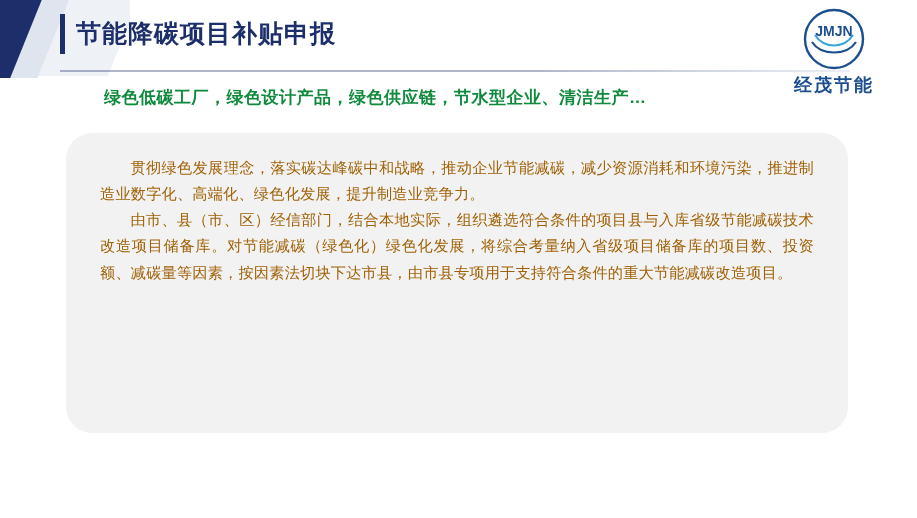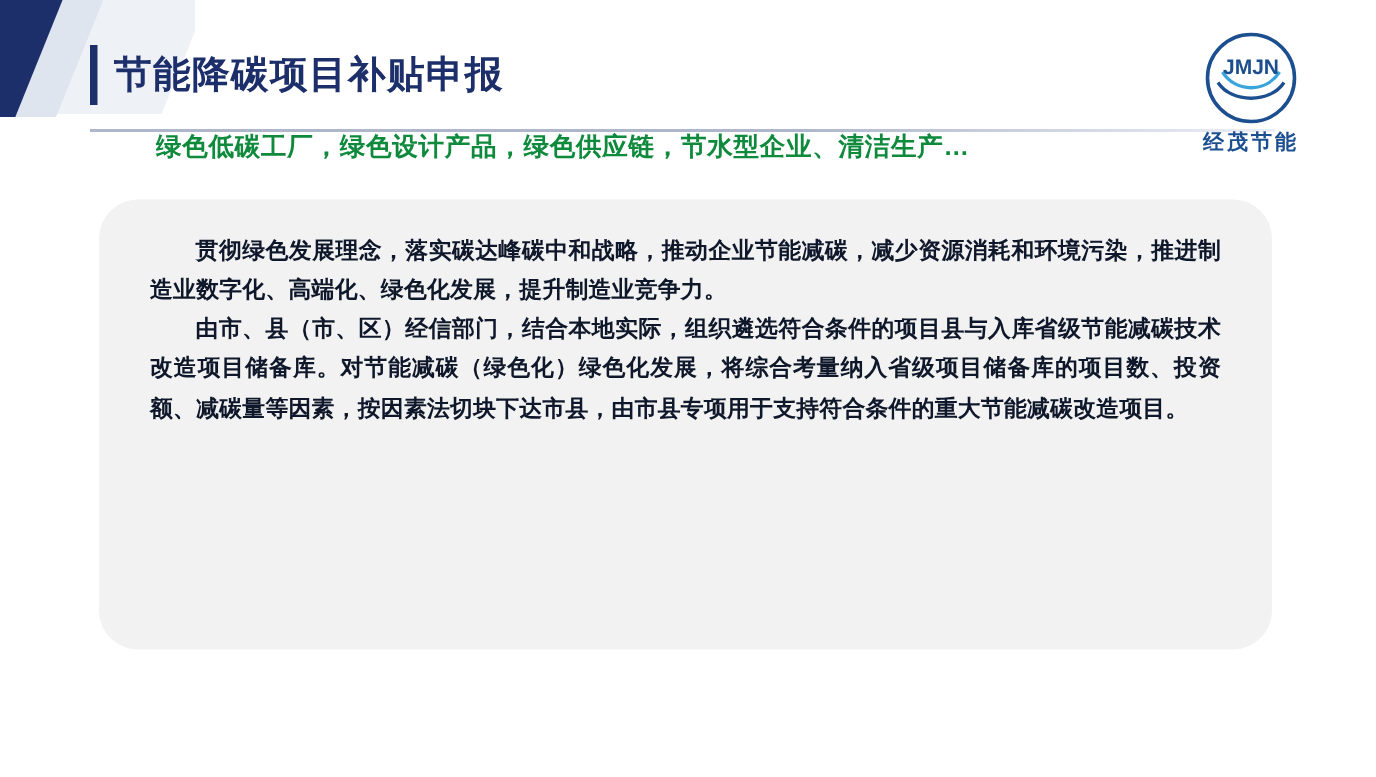--- a/index.html
+++ b/index.html
@@ -39,21 +39,21 @@
   .corner-navy {
     position: absolute;
     left: -48px; top: -20px;
     width: 78px; height: 98px;
     background: #1c2f6b;
     transform: skewX(-22deg);
   }
   
   .header {
     position: absolute;
-    left: 0; top: 16px;
+    left: 0; top: 0;
     width: 917px; height: 80px;
   }
   .header-bar {
     position: absolute;
     left: 60px; top: 14px;
     width: 5px; height: 40px;
     background: #1c2f6b;
   }
   .header-title {
     position: absolute;
@@ -67,32 +67,32 @@
   .header-rule {
     position: absolute;
     left: 60px; top: 70px;
     width: 790px; height: 2px;
     background: linear-gradient(to right,#1c2f6b 0%, #1c2f6b 60%, #c9d2e4 100%);
     opacity: .35;
   }
   
   .logo {
     position: absolute;
-    right: 28px; top: 21px;
+    right: 28px; top: 8px;
     width: 110px; height: 92px;
     text-align: center;
   }
   .logo-mark {
     position: relative;
     width: 62px; height: 62px;
     margin: 0 auto;
   }
   .logo-text {
     margin-top: 3px;
-    font-size: 14px;
+    font-size: 18px;
     font-weight: bold;
     color: #1c4f8f;
     letter-spacing: 2px;
   }
   
   .subtitle {
     position: absolute;
     left: 104px; top: 86px;
     width: 720px;
     font-size: 17px;
@@ -107,22 +107,22 @@
     left: 66px; top: 133px;
     width: 782px; height: 300px;
     background: #f2f2f2;
     border-radius: 26px;
   }
   .panel-inner {
     padding: 22px 34px 0 34px;
   }
   .para {
     font-size: 15.2px;
-    font-weight: bold;
-    color: #0f172a;
+    font-weight: normal;
+    color: #a16207;
     line-height: 1.72;
     text-indent: 2em;
     text-align: justify;
     letter-spacing: .2px;
   }
 </style>
 </head>
 <body>
 
 <div class="slide">

